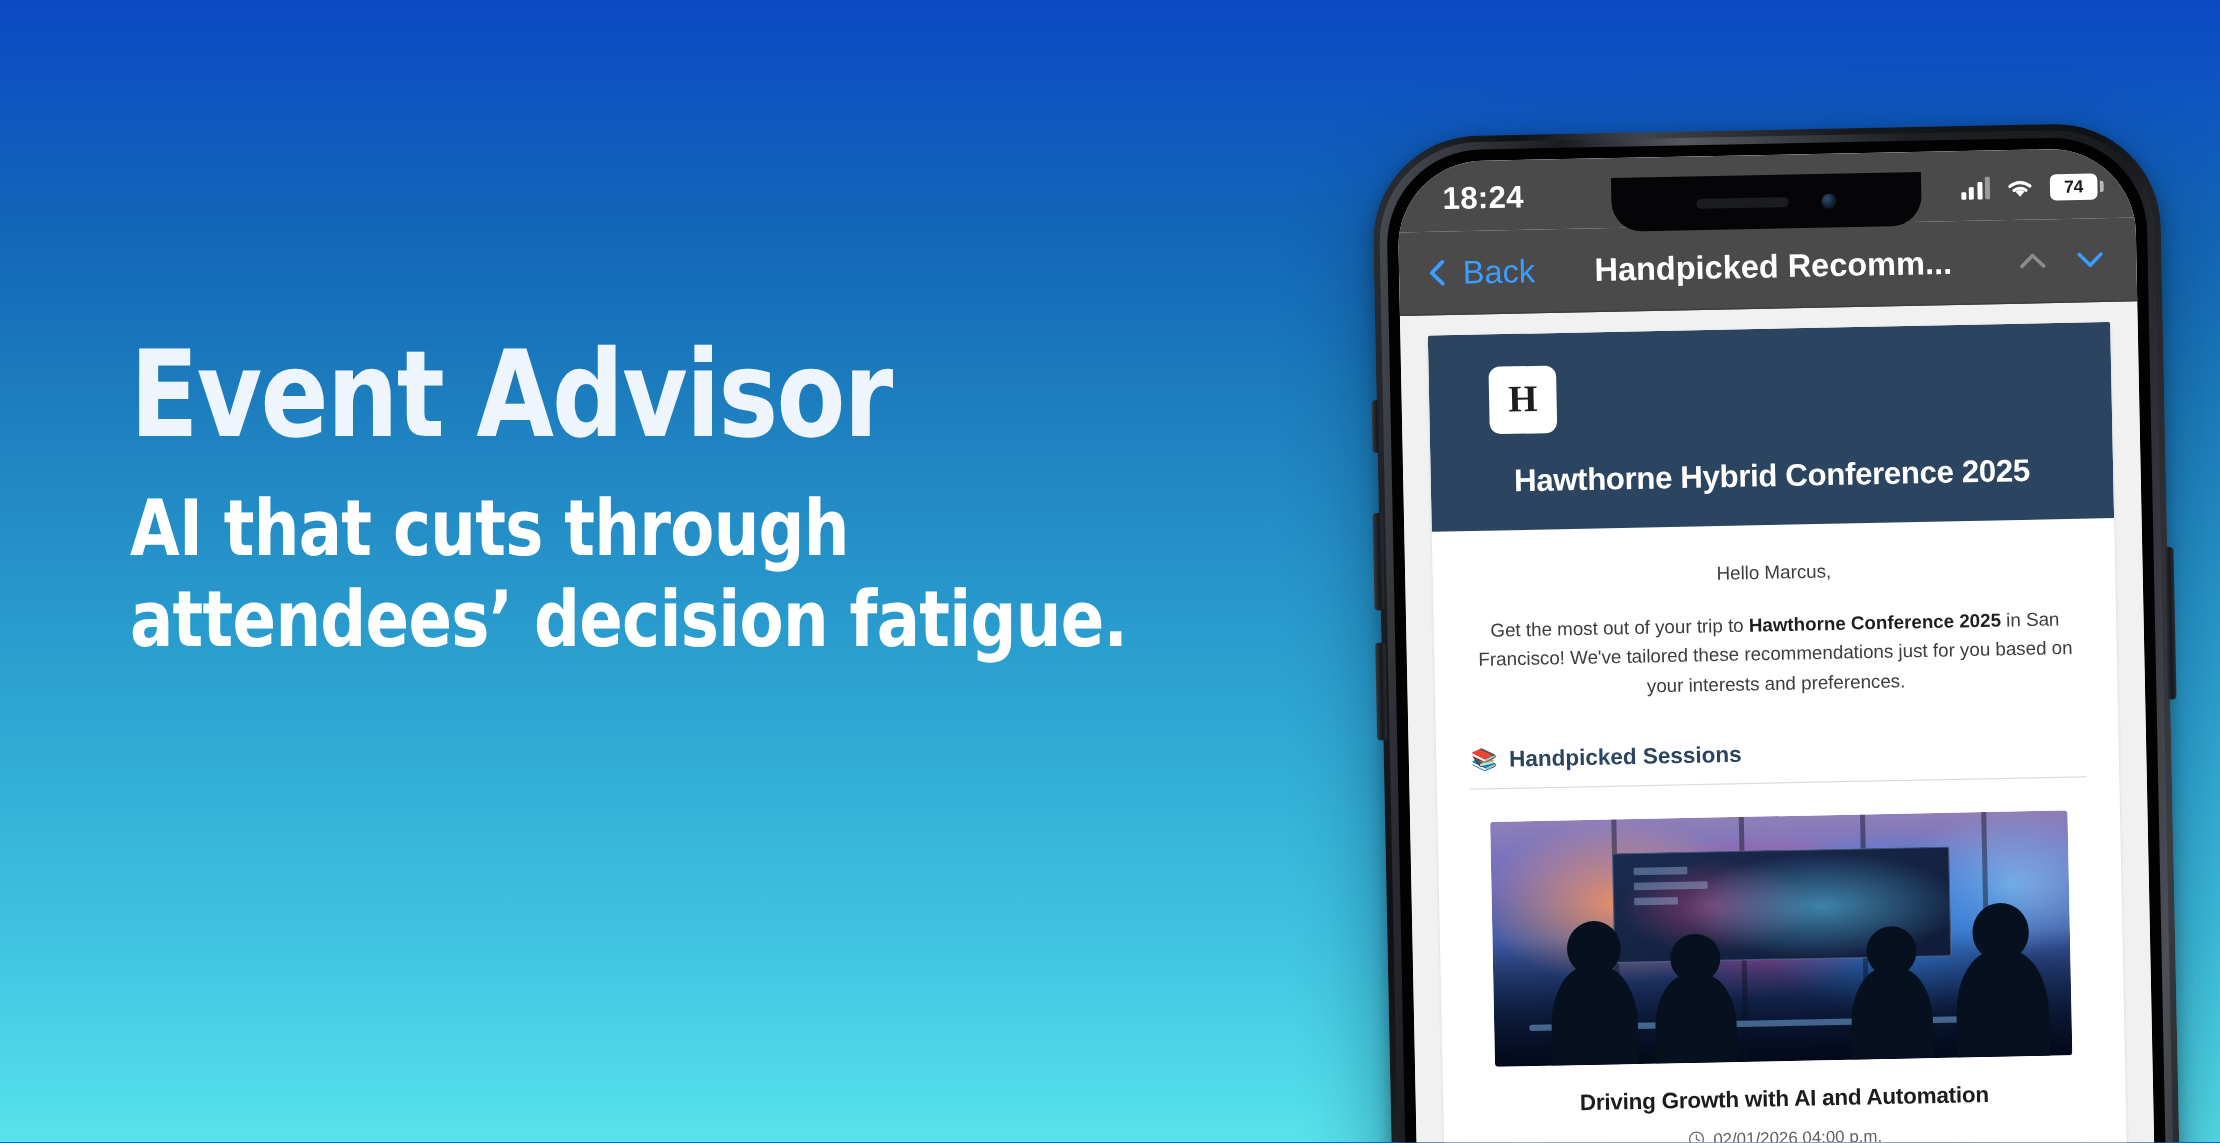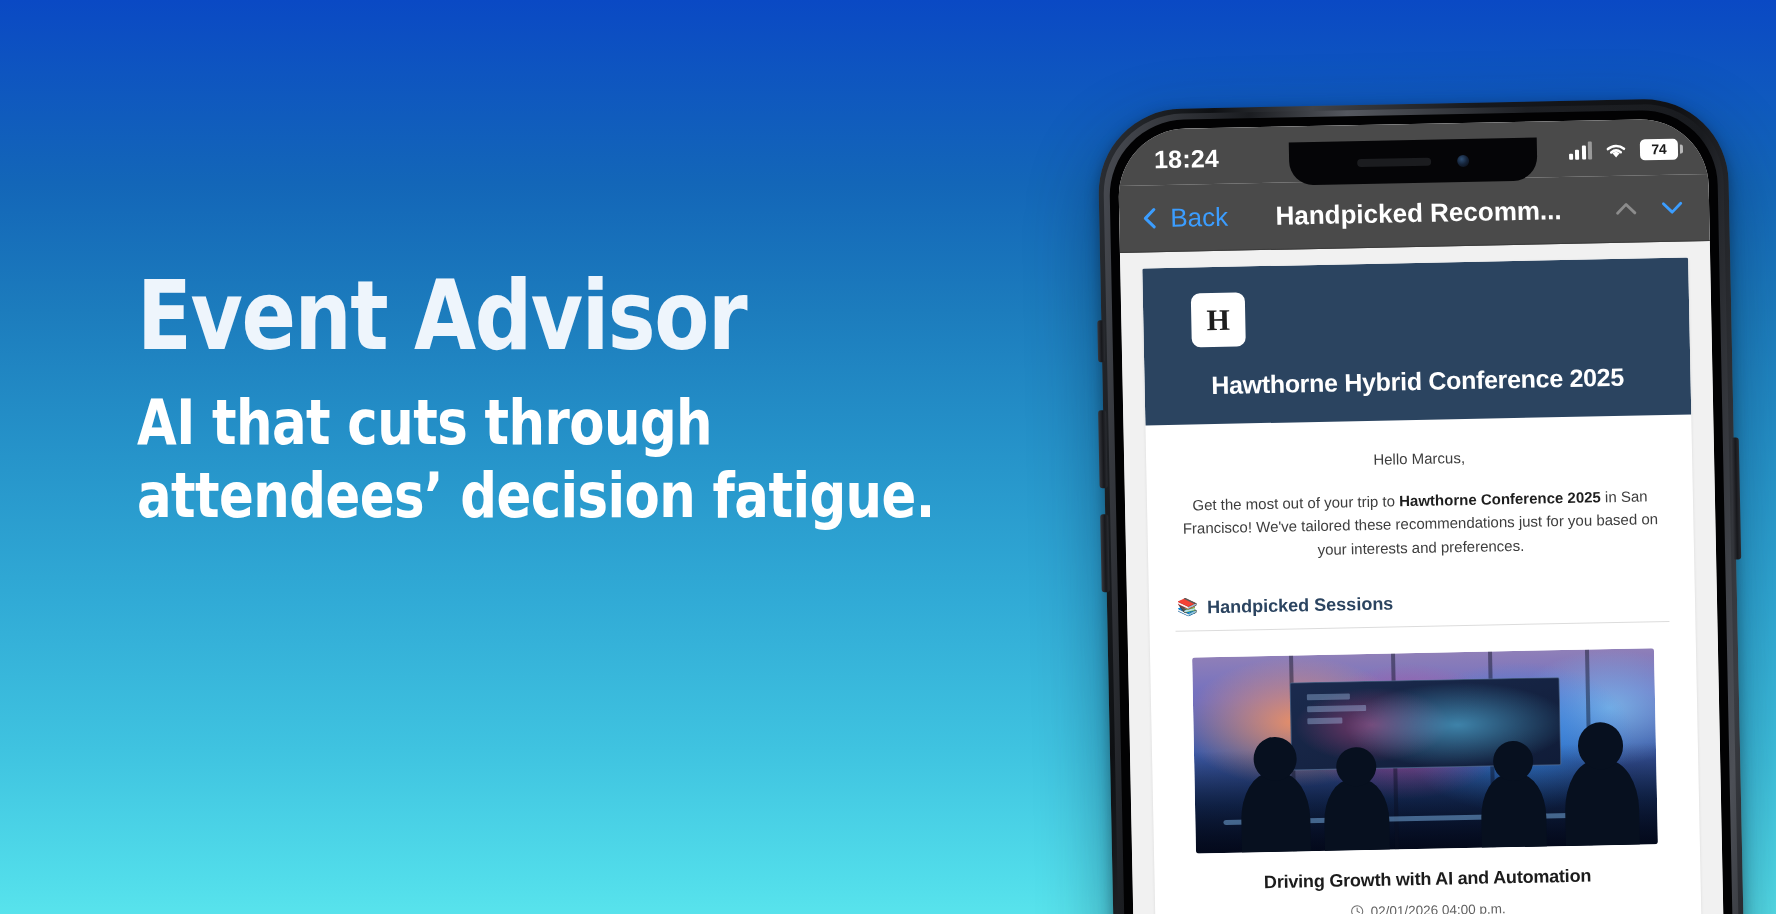--- a/index.html
+++ b/index.html
@@ -31,21 +31,20 @@
         #51dcea 96%,
         #58e3ec 100%);
   }
 
   
   #hero {
     position: absolute;
     left: 104px;
     top: 268px;
     width: 840px;
-    margin-left: 33px;
   }
   #hero-title {
     font-family: "DejaVu Sans Condensed", "Liberation Sans Narrow", "Liberation Sans", sans-serif;
     font-weight: 700;
     font-size: 96px;
     line-height: 1.0;
     letter-spacing: -1.5px;
     color: #eef5fc;
     margin: 0 0 22px 0;
     white-space: nowrap;

